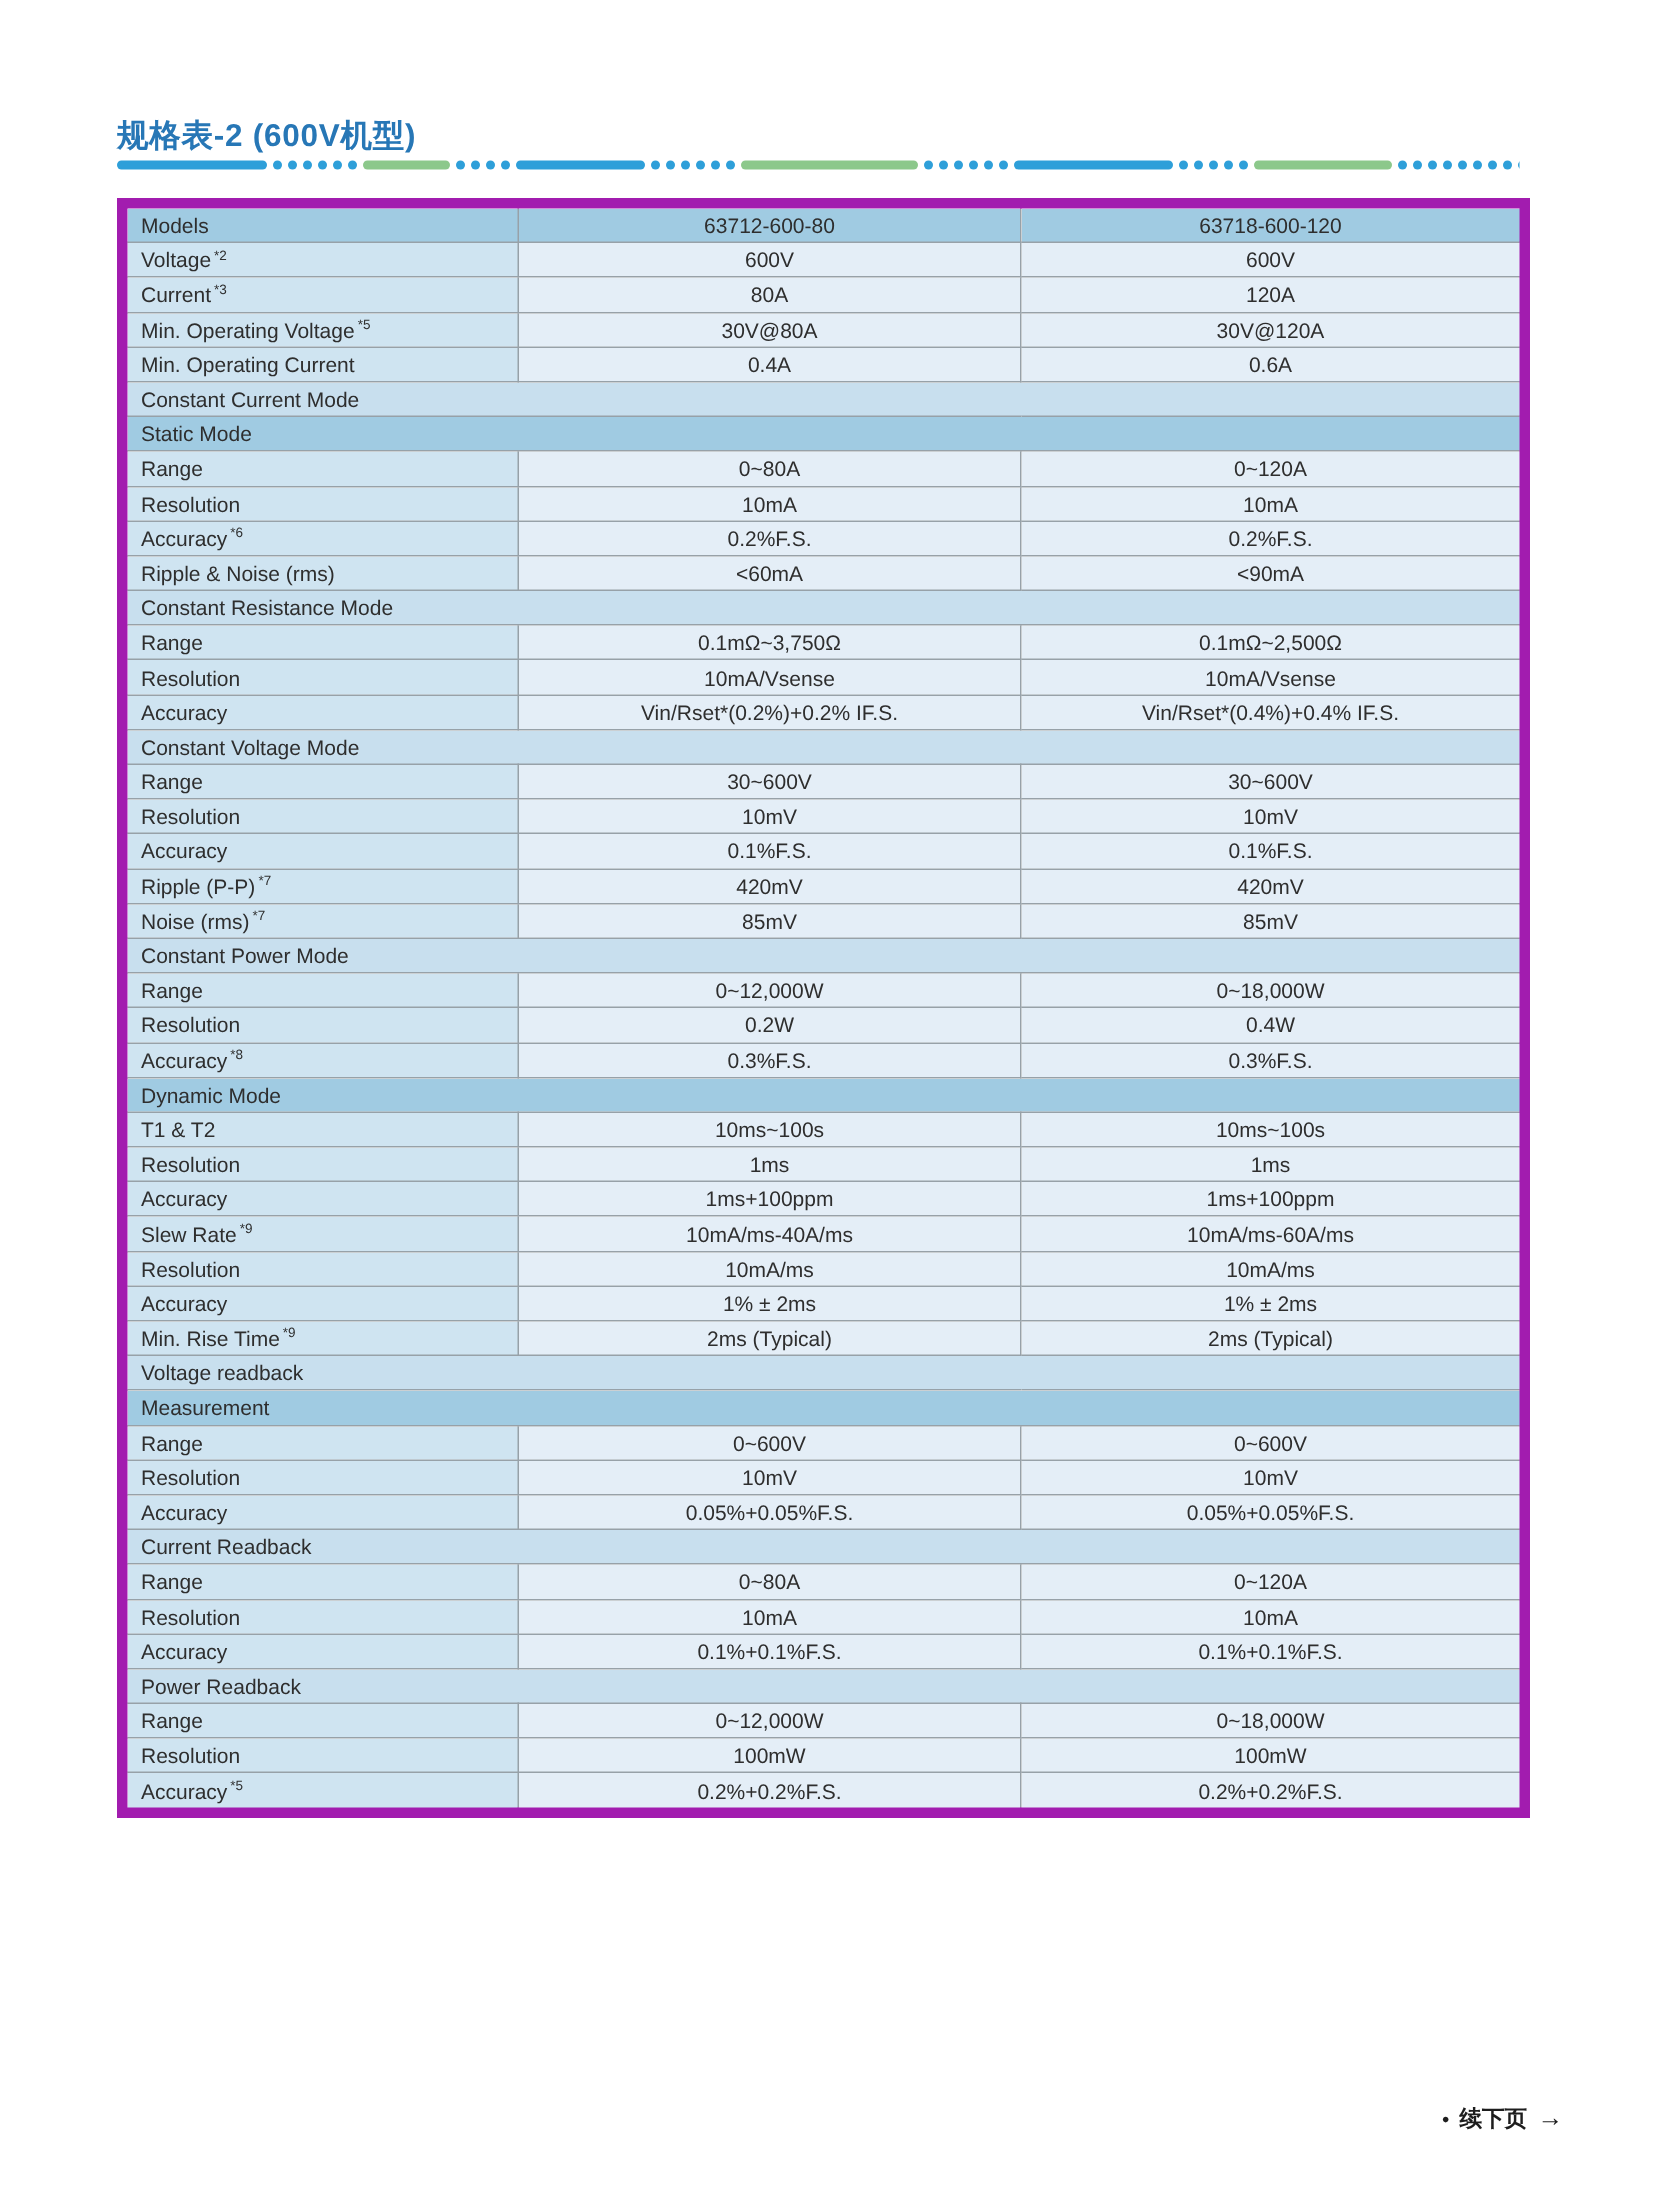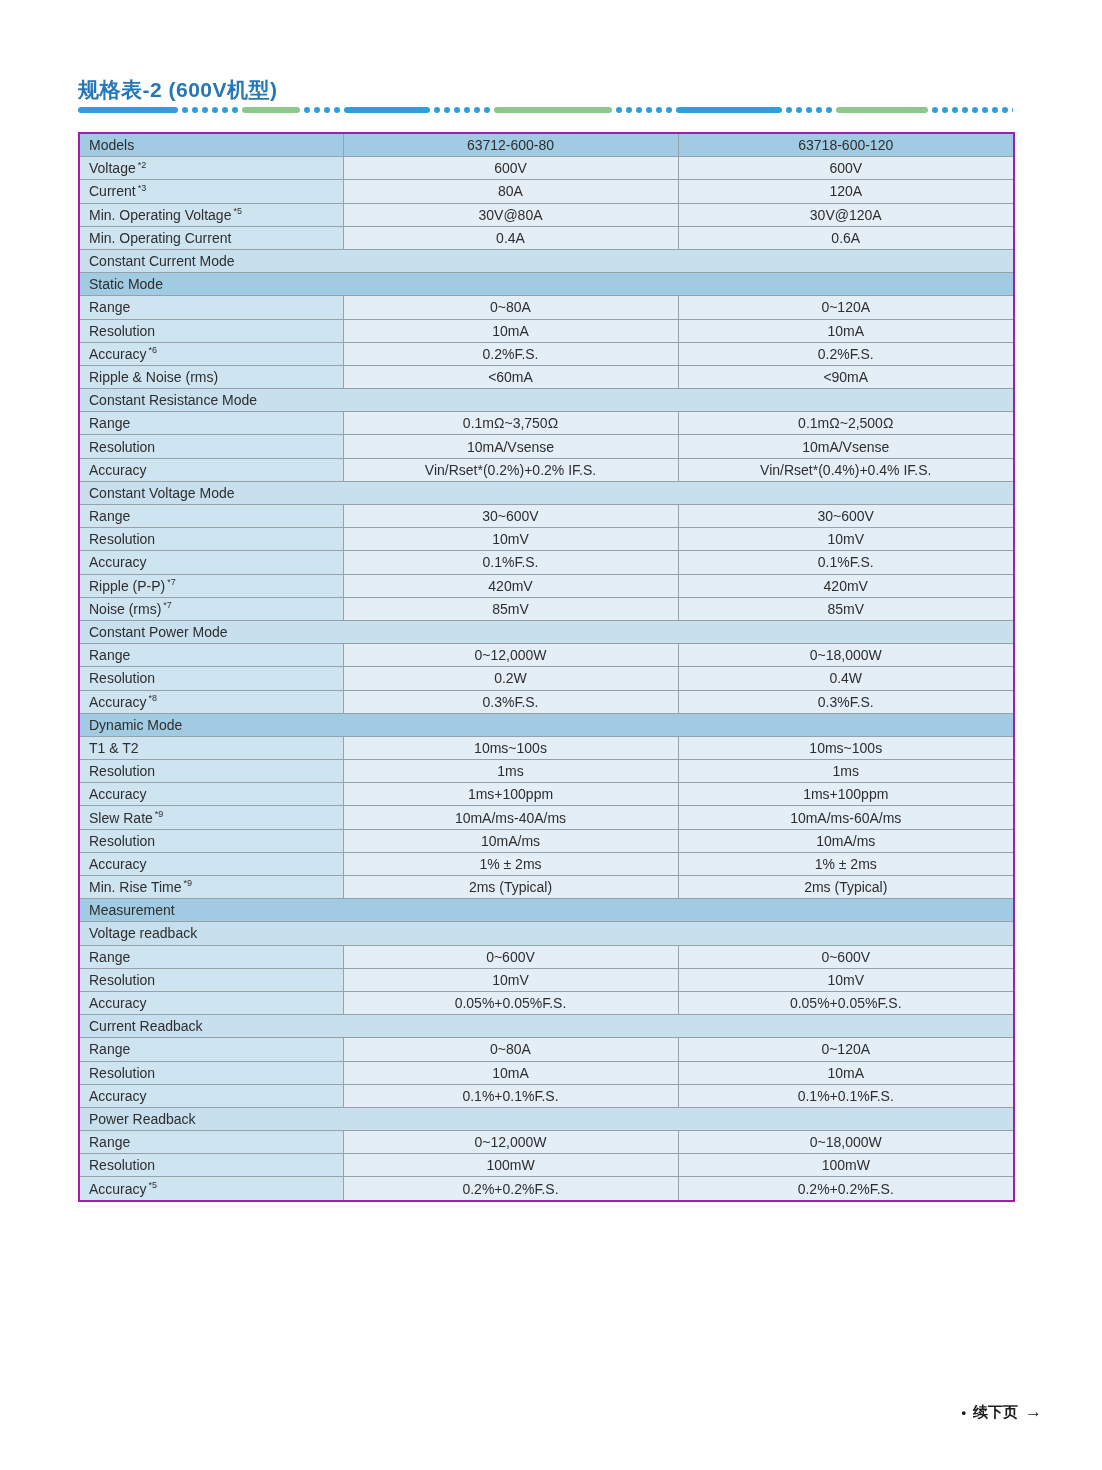--- a/index.html
+++ b/index.html
@@ -17,21 +17,21 @@
   .separator {
     position: absolute; left: 78px; top: 106px; width: 935px; height: 8px;
     display: flex; align-items: center; gap: 4px; overflow: hidden;
   }
   .seg-bar { height: 6px; border-radius: 3px; flex: none; }
   .seg-dot { width: 6px; height: 6px; border-radius: 50%; flex: none; }
 
   table.spec {
     position: absolute; left: 78px; top: 132px; width: 935px;
     border-collapse: collapse; table-layout: fixed;
-    border: 2px solid #a21caf;
+    border: 7px solid #a21caf;
   }
   table.spec td {
     border: 1px solid #97a1a8;
     height: 22.2px; padding: 0 9px;
     font-size: 14px; line-height: 1;
     overflow: hidden; white-space: nowrap;
   }
   td.label        { background: #cfe4f1; text-align: left; }
   td.value        { background: #e4eef7; text-align: center; }
   td.models-label { background: #a0cbe2; text-align: left; }
@@ -254,24 +254,24 @@
         <td class="label"><span>Accuracy</span></td>
         <td class="value"><span>1% ± 2ms</span></td>
         <td class="value"><span>1% ± 2ms</span></td>
       </tr>
       <tr>
         <td class="label"><span>Min. Rise Time</span><sup>*9</sup></td>
         <td class="value"><span>2ms (Typical)</span></td>
         <td class="value"><span>2ms (Typical)</span></td>
       </tr>
       <tr>
+        <td colspan="3" class="subsection"><span>Voltage readback</span></td>
+      </tr>
+      <tr>
         <td colspan="3" class="section"><span>Measurement</span></td>
-      </tr>
-      <tr>
-        <td colspan="3" class="subsection"><span>Voltage readback</span></td>
       </tr>
       <tr>
         <td class="label"><span>Range</span></td>
         <td class="value"><span>0~600V</span></td>
         <td class="value"><span>0~600V</span></td>
       </tr>
       <tr>
         <td class="label"><span>Resolution</span></td>
         <td class="value"><span>10mV</span></td>
         <td class="value"><span>10mV</span></td>

